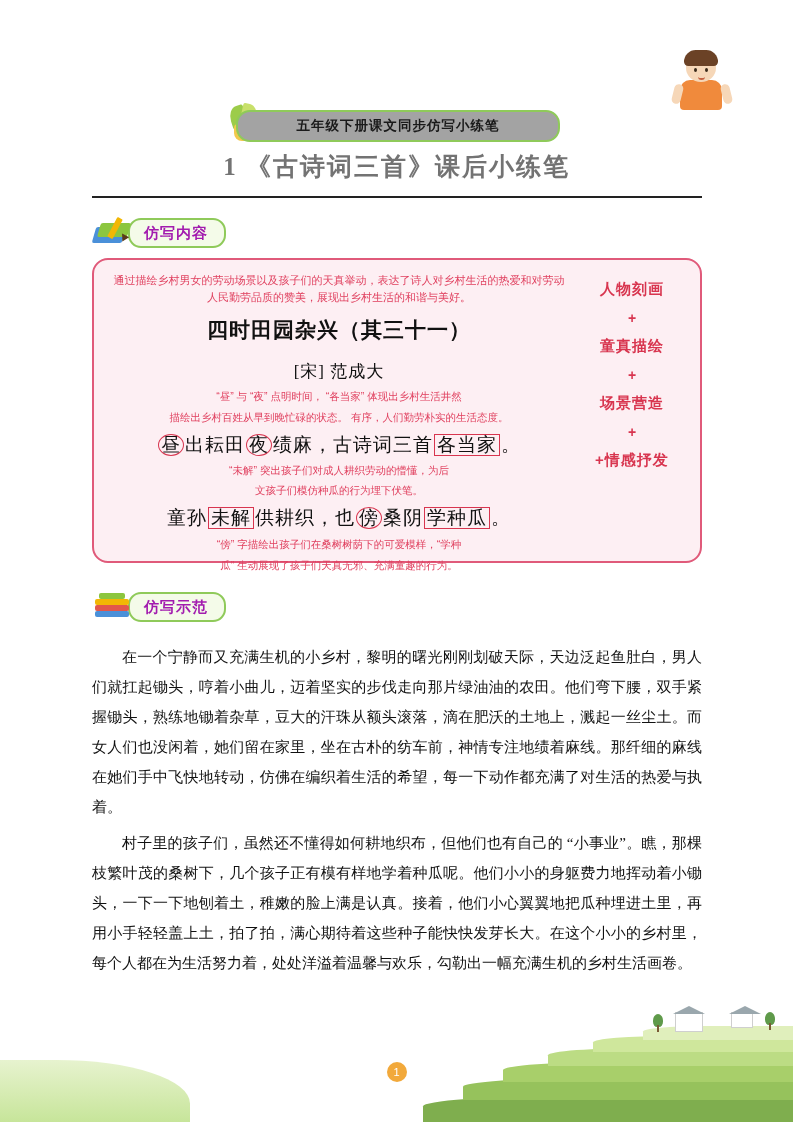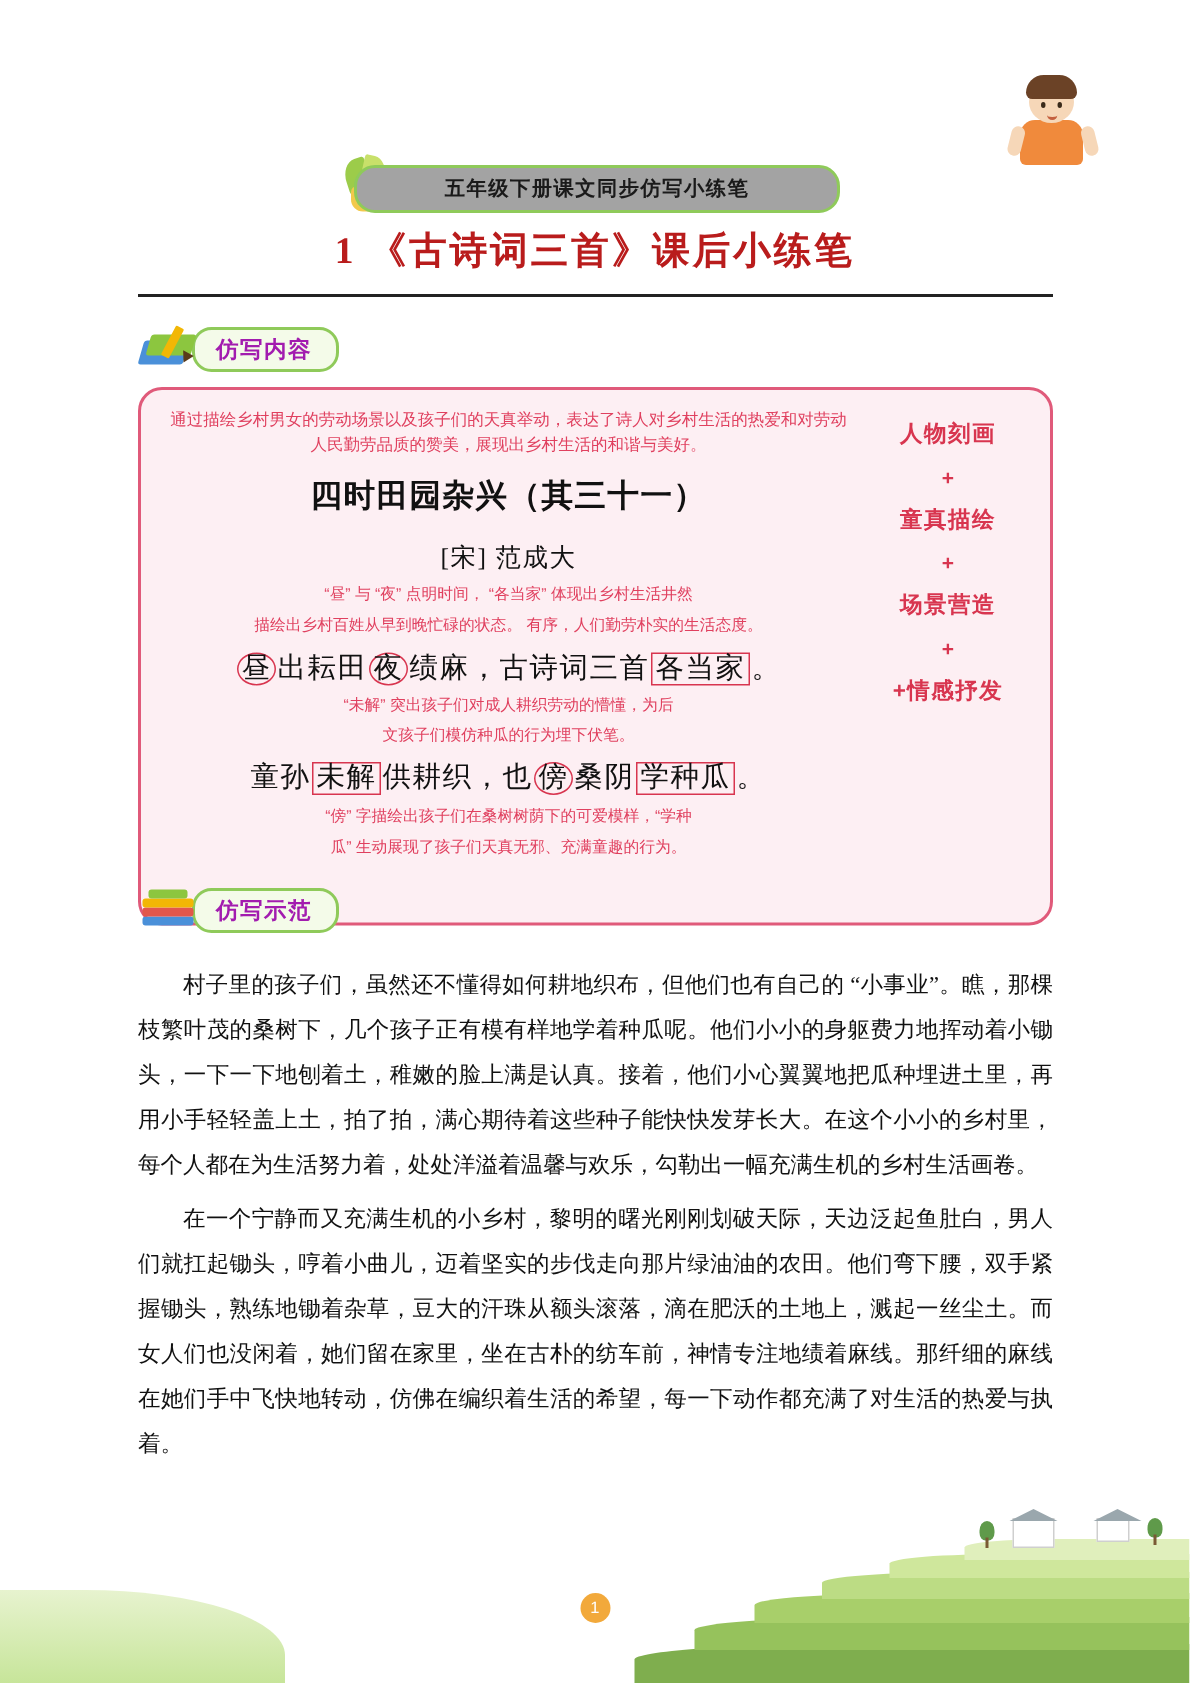--- a/index.html
+++ b/index.html
@@ -125,21 +125,21 @@
 
   
   .main-title {
     position: absolute;
     left: 0; top: 150px;
     width: 793px;
     text-align: center;
     font-family: "Liberation Serif", serif;
     font-weight: bold;
     font-size: 25px;
-    color: #b91c1c;
+    color: #737373;
     letter-spacing: 2px;
   }
   .title-rule {
     position: absolute;
     left: 92px; top: 196px;
     width: 610px; height: 2px;
     background: #222;
   }
 
   
@@ -190,21 +190,21 @@
   }
   .ic-books .s1 { top: 20px; background: #4a90d9; }
   .ic-books .s2 { top: 14px; background: #e2574c; }
   .ic-books .s3 { top: 8px;  background: #f2b705; }
   .ic-books .s4 { top: 2px;  background: #8cc63f; width: 26px; left: 7px; }
 
   
   .card {
     position: absolute;
     left: 92px; top: 258px;
-    width: 610px; height: 359px;
+    width: 610px; height: 305px;
     border: 2px solid #e05a7a;
     border-radius: 16px;
     background: #fdeff3;
     box-sizing: border-box;
   }
   .card-inner {
     position: absolute;
     left: 10px; top: 8px;
     width: 470px; height: 290px;
   }
@@ -446,22 +446,22 @@
         <div class="s s2"></div>
         <div class="s s3"></div>
         <div class="s s4"></div>
     </div>
     <div class="sec-pill">
       <span>仿写示范</span>
     </div>
   </div>
 
   <div class="body-text" style="top:642px;">
+    <p class="para">在一个宁静而又充满生机的小乡村，黎明的曙光刚刚划破天际，天边泛起鱼肚白，男人们就扛起锄头，哼着小曲儿，迈着坚实的步伐走向那片绿油油的农田。他们弯下腰，双手紧握锄头，熟练地锄着杂草，豆大的汗珠从额头滚落，滴在肥沃的土地上，溅起一丝尘土。而女人们也没闲着，她们留在家里，坐在古朴的纺车前，神情专注地绩着麻线。那纤细的麻线在她们手中飞快地转动，仿佛在编织着生活的希望，每一下动作都充满了对生活的热爱与执着。</p>
     <p class="para">村子里的孩子们，虽然还不懂得如何耕地织布，但他们也有自己的 “小事业”。瞧，那棵枝繁叶茂的桑树下，几个孩子正有模有样地学着种瓜呢。他们小小的身躯费力地挥动着小锄头，一下一下地刨着土，稚嫩的脸上满是认真。接着，他们小心翼翼地把瓜种埋进土里，再用小手轻轻盖上土，拍了拍，满心期待着这些种子能快快发芽长大。在这个小小的乡村里，每个人都在为生活努力着，处处洋溢着温馨与欢乐，勾勒出一幅充满生机的乡村生活画卷。</p>
-    <p class="para">在一个宁静而又充满生机的小乡村，黎明的曙光刚刚划破天际，天边泛起鱼肚白，男人们就扛起锄头，哼着小曲儿，迈着坚实的步伐走向那片绿油油的农田。他们弯下腰，双手紧握锄头，熟练地锄着杂草，豆大的汗珠从额头滚落，滴在肥沃的土地上，溅起一丝尘土。而女人们也没闲着，她们留在家里，坐在古朴的纺车前，神情专注地绩着麻线。那纤细的麻线在她们手中飞快地转动，仿佛在编织着生活的希望，每一下动作都充满了对生活的热爱与执着。</p>
   </div>
 
   <div class="footer-art">
     <div class="hill-left"></div>
     <div class="terrace">
       <div class="t-band" style="bottom:0;   width:370px; height:26px; background:#7fae4e;"></div>
       <div class="t-band" style="bottom:22px; width:330px; height:22px; background:#96c25c;"></div>
       <div class="t-band" style="bottom:40px; width:290px; height:20px; background:#a8cf6a;"></div>
       <div class="t-band" style="bottom:56px; width:245px; height:18px; background:#bcdc84;"></div>
       <div class="t-band" style="bottom:70px; width:200px; height:16px; background:#cfe79c;"></div>

